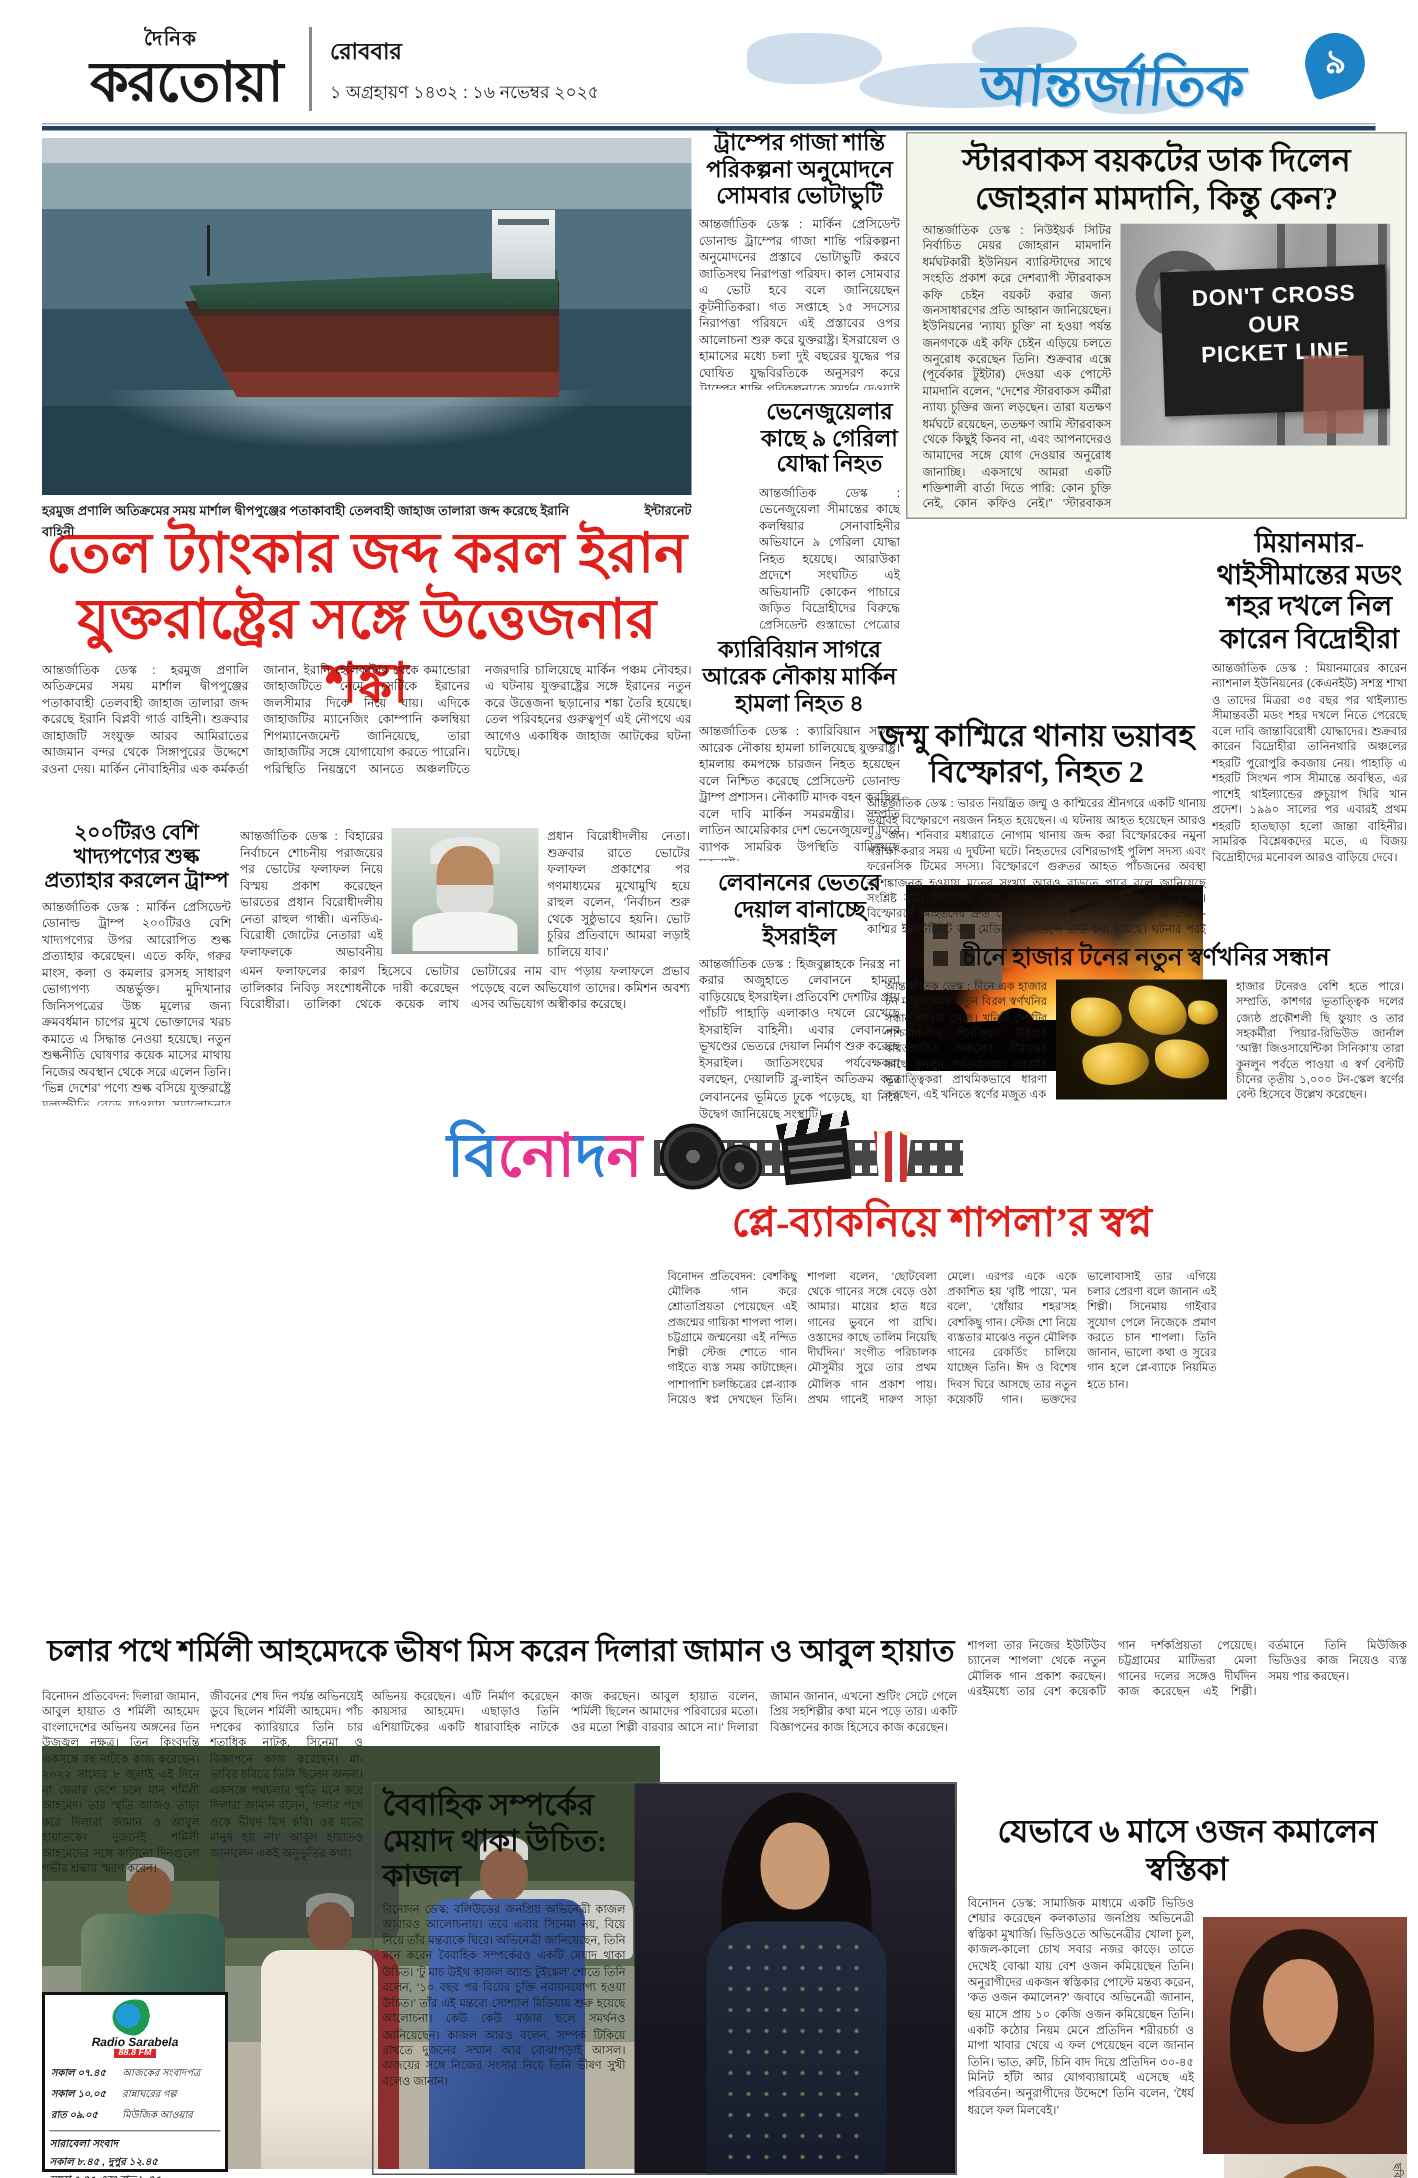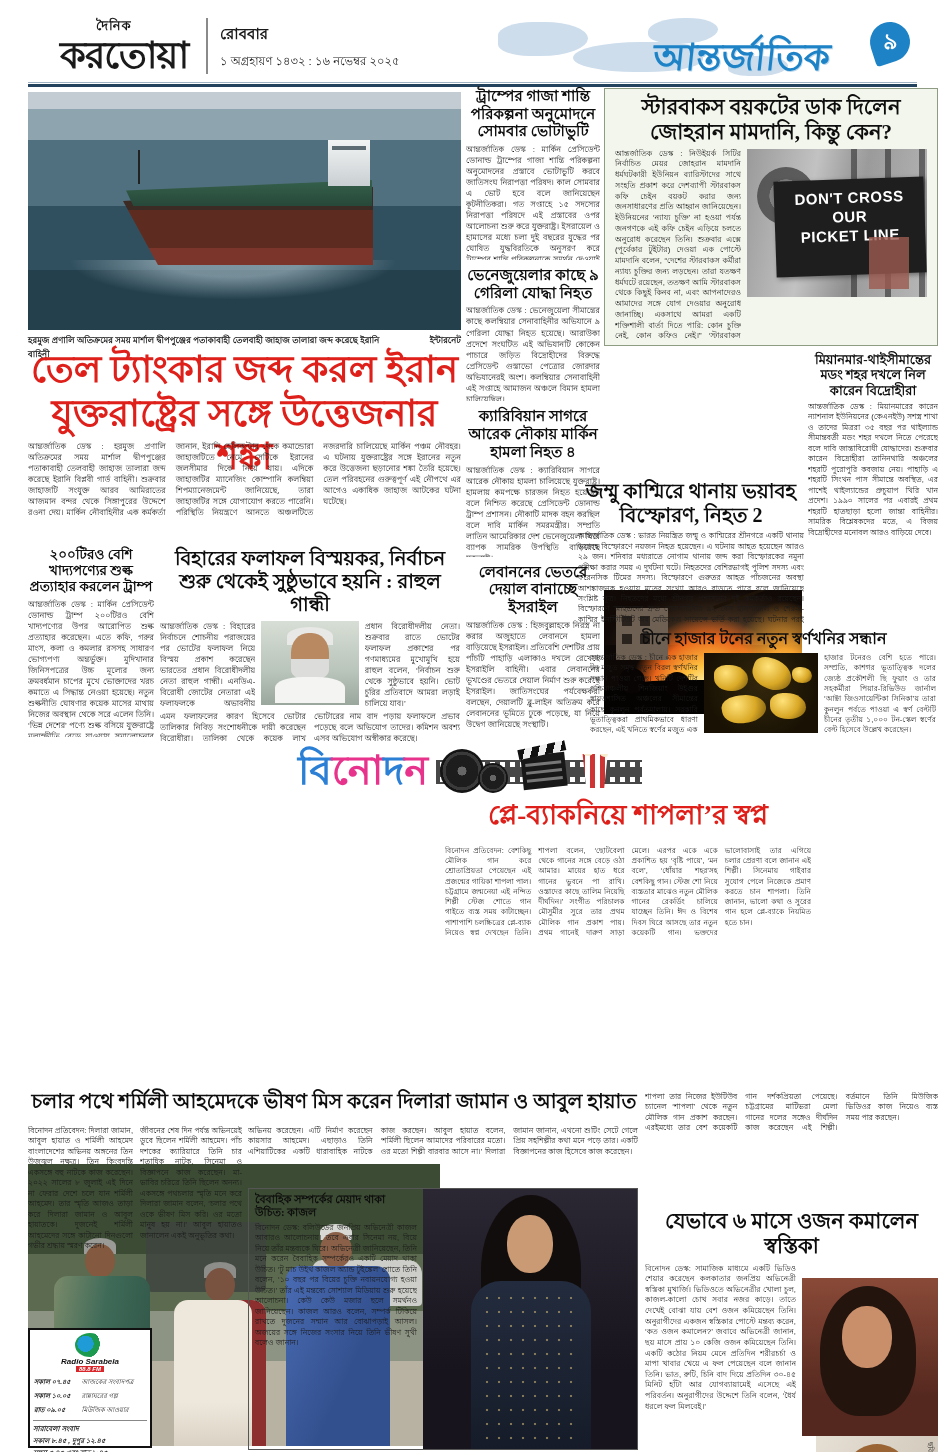--- a/index.html
+++ b/index.html
@@ -159,40 +159,39 @@
     <div class="credit">ইন্টারনেট</div>
   </div>
   <div class="abs body-txt cols3" style="left:28px; top:441px; width:433px; height:98px;">আন্তর্জাতিক ডেস্ক : হরমুজ প্রণালি অতিক্রমের সময় মার্শাল দ্বীপপুঞ্জের পতাকাবাহী তেলবাহী জাহাজ তালারা জব্দ করেছে ইরানি বিপ্লবী গার্ড বাহিনী। শুক্রবার জাহাজটি সংযুক্ত আরব আমিরাতের আজমান বন্দর থেকে সিঙ্গাপুরের উদ্দেশে রওনা দেয়। মার্কিন নৌবাহিনীর এক কর্মকর্তা জানান, ইরানি হেলিকপ্টার থেকে কমান্ডোরা জাহাজটিতে নেমে সেটিকে ইরানের জলসীমার দিকে নিয়ে যায়। এদিকে জাহাজটির ম্যানেজিং কোম্পানি কলম্বিয়া শিপম্যানেজমেন্ট জানিয়েছে, তারা জাহাজটির সঙ্গে যোগাযোগ করতে পারেনি। পরিস্থিতি নিয়ন্ত্রণে আনতে অঞ্চলটিতে নজরদারি চালিয়েছে মার্কিন পঞ্চম নৌবহর। এ ঘটনায় যুক্তরাষ্ট্রের সঙ্গে ইরানের নতুন করে উত্তেজনা ছড়ানোর শঙ্কা তৈরি হয়েছে। তেল পরিবহনের গুরুত্বপূর্ণ এই নৌপথে এর আগেও একাধিক জাহাজ আটকের ঘটনা ঘটেছে।</div>
 
   <div class="abs" style="left:28px; top:547px; width:126px; height:195px;">
     <div class="h-serif" style="font-size:13.5px;">২০০টিরও বেশি খাদ্যপণ্যের শুল্ক প্রত্যাহার করলেন ট্রাম্প</div>
     <div class="body-txt" style="margin-top:4px; height:138px;">আন্তর্জাতিক ডেস্ক : মার্কিন প্রেসিডেন্ট ডোনাল্ড ট্রাম্প ২০০টিরও বেশি খাদ্যপণ্যের উপর আরোপিত শুল্ক প্রত্যাহার করেছেন। এতে কফি, গরুর মাংস, কলা ও কমলার রসসহ সাধারণ ভোগ্যপণ্য অন্তর্ভুক্ত। মুদিখানার জিনিসপত্রের উচ্চ মূল্যের জন্য ক্রমবর্ধমান চাপের মুখে ভোক্তাদের খরচ কমাতে এ সিদ্ধান্ত নেওয়া হয়েছে। নতুন শুল্কনীতি ঘোষণার কয়েক মাসের মাথায় নিজের অবস্থান থেকে সরে এলেন তিনি। ‘ভিন্ন দেশের’ পণ্যে শুল্ক বসিয়ে যুক্তরাষ্ট্রে মূল্যস্ফীতি বেড়ে যাওয়ায় সমালোচনার মুখে ছিলেন ট্রাম্প।</div>
   </div>
 
   <div class="abs" style="left:160px; top:547px; width:300px; height:195px;">
-    <div class="h-serif" style="font-size:19.5px;">বিহারের ফলাফল বিস্ময়কর, নির্বাচন শুরু থেকেই সুষ্ঠুভাবে হয়নি : রাহুল গান্ধী</div>
     <div style="display:flex; gap:6px; margin-top:5px;">
       <div class="body-txt" style="width:96px; height:86px;">আন্তর্জাতিক ডেস্ক : বিহারের নির্বাচনে শোচনীয় পরাজয়ের পর ভোটের ফলাফল নিয়ে বিস্ময় প্রকাশ করেছেন ভারতের প্রধান বিরোধীদলীয় নেতা রাহুল গান্ধী। এনডিএ-বিরোধী জোটের নেতারা এই ফলাফলকে অভাবনীয় বলেছেন।</div>
       <div class="ph gandhi" style="width:98px; height:84px;">
         <div class="ghair"></div>
           <div class="gface"></div>
           <div class="gbeard"></div>
           <div class="gshirt"></div>
       </div>
       <div class="body-txt" style="width:96px; height:86px;">প্রধান বিরোধীদলীয় নেতা। শুক্রবার রাতে ভোটের ফলাফল প্রকাশের পর গণমাধ্যমের মুখোমুখি হয়ে রাহুল বলেন, ‘নির্বাচন শুরু থেকে সুষ্ঠুভাবে হয়নি। ভোট চুরির প্রতিবাদে আমরা লড়াই চালিয়ে যাব।’</div>
     </div>
     <div class="body-txt" style="margin-top:4px; height:46px; column-count:2; column-gap:8px;">এমন ফলাফলের কারণ হিসেবে ভোটার তালিকার নিবিড় সংশোধনীকে দায়ী করেছেন বিরোধীরা। তালিকা থেকে কয়েক লাখ ভোটারের নাম বাদ পড়ায় ফলাফলে প্রভাব পড়েছে বলে অভিযোগ তাদের। কমিশন অবশ্য এসব অভিযোগ অস্বীকার করেছে।</div>
   </div>
 
   <div class="abs" style="left:466px; top:88px; width:134px; height:654px;">
     <div>
       <div class="h-serif" style="font-size:15px;">ট্রাম্পের গাজা শান্তি পরিকল্পনা অনুমোদনে সোমবার ভোটাভুটি</div>
       <div class="body-txt" style="margin-top:3px; height:116px;">আন্তর্জাতিক ডেস্ক : মার্কিন প্রেসিডেন্ট ডোনাল্ড ট্রাম্পের গাজা শান্তি পরিকল্পনা অনুমোদনের প্রস্তাবে ভোটাভুটি করবে জাতিসংঘ নিরাপত্তা পরিষদ। কাল সোমবার এ ভোট হবে বলে জানিয়েছেন কূটনীতিকরা। গত সপ্তাহে ১৫ সদস্যের নিরাপত্তা পরিষদে এই প্রস্তাবের ওপর আলোচনা শুরু করে যুক্তরাষ্ট্র। ইসরায়েল ও হামাসের মধ্যে চলা দুই বছরের যুদ্ধের পর ঘোষিত যুদ্ধবিরতিকে অনুসরণ করে ট্রাম্পের শান্তি পরিকল্পনাকে সমর্থন দেওয়াই এই প্রস্তাবের মূল উদ্দেশ্য।</div>
     </div>
-    <div style="margin-top:7px;">
+    <div style="margin-top:7px;margin-left:40px;">
       <div class="h-serif" style="font-size:15px;">ভেনেজুয়েলার কাছে ৯ গেরিলা যোদ্ধা নিহত</div>
       <div class="body-txt" style="margin-top:3px; height:96px;">আন্তর্জাতিক ডেস্ক : ভেনেজুয়েলা সীমান্তের কাছে কলম্বিয়ার সেনাবাহিনীর অভিযানে ৯ গেরিলা যোদ্ধা নিহত হয়েছে। আরাউকা প্রদেশে সংঘটিত এই অভিযানটি কোকেন পাচারে জড়িত বিদ্রোহীদের বিরুদ্ধে প্রেসিডেন্ট গুস্তাভো পেত্রোর জোরদার অভিযানেরই অংশ। কলম্বিয়ার সেনাবাহিনী এই সপ্তাহে আমাজন অঞ্চলে বিমান হামলা চালিয়েছিল।</div>
     </div>
     <div style="margin-top:7px;">
       <div class="h-serif" style="font-size:15px;">ক্যারিবিয়ান সাগরে আরেক নৌকায় মার্কিন হামলা নিহত ৪</div>
       <div class="body-txt" style="margin-top:3px; height:92px;">আন্তর্জাতিক ডেস্ক : ক্যারিবিয়ান সাগরে আরেক নৌকায় হামলা চালিয়েছে যুক্তরাষ্ট্র। হামলায় কমপক্ষে চারজন নিহত হয়েছেন বলে নিশ্চিত করেছে প্রেসিডেন্ট ডোনাল্ড ট্রাম্প প্রশাসন। নৌকাটি মাদক বহন করছিল বলে দাবি মার্কিন সমরমন্ত্রীর। সম্প্রতি লাতিন আমেরিকার দেশ ভেনেজুয়েলা ঘিরে ব্যাপক সামরিক উপস্থিতি বাড়িয়েছে যুক্তরাষ্ট্র।</div>
     </div>
     <div style="margin-top:7px;">
       <div class="h-serif" style="font-size:15px;">লেবাননের ভেতরে দেয়াল বানাচ্ছে ইসরাইল</div>
       <div class="body-txt" style="margin-top:3px; height:110px;">আন্তর্জাতিক ডেস্ক : হিজবুল্লাহকে নিরস্ত্র না করার অজুহাতে লেবাননে হামলা বাড়িয়েছে ইসরাইল। প্রতিবেশি দেশটির প্রায় পাঁচটি পাহাড়ি এলাকাও দখলে রেখেছে ইসরাইলি বাহিনী। এবার লেবাননের ভূখণ্ডের ভেতরে দেয়াল নির্মাণ শুরু করেছে ইসরাইল। জাতিসংঘের পর্যবেক্ষকরা বলছেন, দেয়ালটি ব্লু-লাইন অতিক্রম করে লেবাননের ভূমিতে ঢুকে পড়েছে, যা নিয়ে উদ্বেগ জানিয়েছে সংস্থাটি।</div>
@@ -224,21 +223,21 @@
     <div class="housef">
         <i style="left:6px;top:8px;"></i>
         <i style="left:24px;top:8px;"></i>
         <i style="left:6px;top:26px;"></i>
         <i style="left:24px;top:26px;"></i>
       </div>
     <div class="crowd"></div>
   </div>
 
   <div class="abs" style="left:808px; top:352px; width:130px; height:276px;">
-    <div class="h-serif" style="font-size:13px;">মিয়ানমার-থাইসীমান্তের মডং শহর দখলে নিল কারেন বিদ্রোহীরা</div>
+    <div class="h-serif" style="font-size:18px;">মিয়ানমার-থাইসীমান্তের মডং শহর দখলে নিল কারেন বিদ্রোহীরা</div>
     <div class="body-txt" style="margin-top:4px; height:212px; font-size:7.6px;">আন্তর্জাতিক ডেস্ক : মিয়ানমারের কারেন ন্যাশনাল ইউনিয়নের (কেএনইউ) সশস্ত্র শাখা ও তাদের মিত্ররা ৩৫ বছর পর থাইল্যান্ড সীমান্তবর্তী মডং শহর দখলে নিতে পেরেছে বলে দাবি জান্তাবিরোধী যোদ্ধাদের। শুক্রবার কারেন বিদ্রোহীরা তানিনথারি অঞ্চলের শহরটি পুরোপুরি কবজায় নেয়। পাহাড়ি এ শহরটি সিংখন পাস সীমান্তে অবস্থিত, এর পাশেই থাইল্যান্ডের প্রুচুয়াপ খিরি খান প্রদেশ। ১৯৯০ সালের পর এবারই প্রথম শহরটি হাতছাড়া হলো জান্তা বাহিনীর। সামরিক বিশ্লেষকদের মতে, এ বিজয় বিদ্রোহীদের মনোবল আরও বাড়িয়ে দেবে।</div>
   </div>
 
   <div class="abs" style="left:578px; top:480px; width:226px; height:148px;">
     <div class="h-serif" style="font-size:20px;">জম্মু কাশ্মিরে থানায় ভয়াবহ বিস্ফোরণ, নিহত 2</div>
     <div class="body-txt" style="margin-top:4px; height:92px; font-size:7.6px;">আন্তর্জাতিক ডেস্ক : ভারত নিয়ন্ত্রিত জম্মু ও কাশ্মিরের শ্রীনগরে একটি থানায় ভয়াবহ বিস্ফোরণে নয়জন নিহত হয়েছেন। এ ঘটনায় আহত হয়েছেন আরও ২৯ জন। শনিবার মধ্যরাতে নোগাম থানায় জব্দ করা বিস্ফোরকের নমুনা পরীক্ষা করার সময় এ দুর্ঘটনা ঘটে। নিহতদের বেশিরভাগই পুলিশ সদস্য এবং ফরেনসিক টিমের সদস্য। বিস্ফোরণে গুরুতর আহত পাঁচজনের অবস্থা আশঙ্কাজনক হওয়ায় মৃতের সংখ্যা আরও বাড়তে পারে বলে জানিয়েছে সংশ্লিষ্ট সূত্র। নিহতদের মধ্যে শ্রীনগর প্রশাসনের দুই কর্মকর্তাও রয়েছেন। বিস্ফোরণে আহতদের দ্রুত সেনাবাহিনীর ৯২ বেস হাসপাতাল ও শের-ই-কাশ্মির ইনস্টিটিউট অব মেডিকেল সায়েন্সে ভর্তি করা হয়েছে। ঘটনার পরই পুলিশ ও প্রশাসনের ঊর্ধ্বতন কর্মকর্তারা নোগাম থানায় ছুটে যান এবং পুরো এলাকা ঘিরে ফেলা হয়।</div>
   </div>
 
   <div class="abs" style="left:590px; top:630px; width:348px; height:116px;">
     <div class="h-serif" style="font-size:16px;">চীনে হাজার টনের নতুন স্বর্ণখনির সন্ধান</div>
@@ -295,21 +294,21 @@
   </div>
   <div class="abs body-txt colsA" style="left:645px; top:1092px; width:293px; height:92px; font-size:7.6px;">শাপলা তার নিজের ইউটিউব চ্যানেল ‘শাপলা’ থেকে নতুন মৌলিক গান প্রকাশ করছেন। এরইমধ্যে তার বেশ কয়েকটি গান দর্শকপ্রিয়তা পেয়েছে। চট্টগ্রামের মাটিভরা মেলা গানের দলের সঙ্গেও দীর্ঘদিন কাজ করেছেন এই শিল্পী। বর্তমানে তিনি মিউজিক ভিডিওর কাজ নিয়েও ব্যস্ত সময় পার করছেন।</div>
 
   <div class="abs h-serif" style="left:28px; top:1090px; width:612px; font-size:20px; white-space:nowrap;">চলার পথে শর্মিলী আহমেদকে ভীষণ মিস করেন দিলারা জামান ও আবুল হায়াত</div>
   <div class="abs body-txt colsA" style="left:248px; top:1126px; width:390px; height:58px; font-size:7.6px;">অভিনয় করেছেন। এটি নির্মাণ করেছেন কায়সার আহমেদ। এছাড়াও তিনি এশিয়াটিকের একটি ধারাবাহিক নাটকে কাজ করছেন। আবুল হায়াত বলেন, ‘শর্মিলী ছিলেন আমাদের পরিবারের মতো। ওর মতো শিল্পী বারবার আসে না।’ দিলারা জামান জানান, এখনো শুটিং সেটে গেলে প্রিয় সহশিল্পীর কথা মনে পড়ে তার। একটি বিজ্ঞাপনের কাজ হিসেবে কাজ করেছেন।</div>
   <div class="abs body-txt" style="left:28px; top:1126px; width:105px; height:196px; font-size:7.6px;">বিনোদন প্রতিবেদন: দিলারা জামান, আবুল হায়াত ও শর্মিলী আহমেদ বাংলাদেশের অভিনয় অঙ্গনের তিন উজ্জ্বল নক্ষত্র। তিন কিংবদন্তি একসঙ্গে বহু নাটকে কাজ করেছেন। ২০২২ সালের ৮ জুলাই এই দিনে না ফেরার দেশে চলে যান শর্মিলী আহমেদ। তার স্মৃতি আজও তাড়া করে দিলারা জামান ও আবুল হায়াতকে। দুজনেই শর্মিলী আহমেদের সঙ্গে কাটানো দিনগুলো গভীর শ্রদ্ধায় স্মরণ করেন।</div>
   <div class="abs body-txt" style="left:140px; top:1126px; width:102px; height:322px; font-size:7.6px;">জীবনের শেষ দিন পর্যন্ত অভিনয়েই ডুবে ছিলেন শর্মিলী আহমেদ। পাঁচ দশকের ক্যারিয়ারে তিনি চার শতাধিক নাটক, সিনেমা ও বিজ্ঞাপনে কাজ করেছেন। মা-ভাবির চরিত্রে তিনি ছিলেন অনন্য। একসঙ্গে পথচলার স্মৃতি মনে করে দিলারা জামান বলেন, ‘চলার পথে ওকে ভীষণ মিস করি। ওর মতো মানুষ হয় না।’ আবুল হায়াতও জানালেন একই অনুভূতির কথা।</div>
 
   <div class="abs kajol-box" style="left:248px; top:1188px; width:390px; height:262px;">
     <div style="width:174px; padding:4px 6px;">
-      <div class="h-serif" style="font-size:11px; text-align:left;">বৈবাহিক সম্পর্কের মেয়াদ থাকা উচিত: কাজল</div>
+      <div class="h-serif" style="font-size:20px; text-align:left;">বৈবাহিক সম্পর্কের মেয়াদ থাকা উচিত: কাজল</div>
       <div class="body-txt" style="margin-top:4px; height:198px; font-size:7.6px;">বিনোদন ডেস্ক: বলিউডের জনপ্রিয় অভিনেত্রী কাজল আবারও আলোচনায়। তবে এবার সিনেমা নয়, বিয়ে নিয়ে তাঁর মন্তব্যকে ঘিরে। অভিনেত্রী জানিয়েছেন, তিনি মনে করেন বৈবাহিক সম্পর্কেরও একটি মেয়াদ থাকা উচিত। ‘টু মাচ উইথ কাজল অ্যান্ড টুইঙ্কেল’ শোতে তিনি বলেন, ‘১০ বছর পর বিয়ের চুক্তি নবায়নযোগ্য হওয়া উচিত।’ তাঁর এই মন্তব্যে সোশ্যাল মিডিয়ায় শুরু হয়েছে আলোচনা। কেউ কেউ মজার ছলে সমর্থনও জানিয়েছেন। কাজল আরও বলেন, সম্পর্ক টিকিয়ে রাখতে দুজনের সম্মান আর বোঝাপড়াই আসল। অজয়ের সঙ্গে নিজের সংসার নিয়ে তিনি ভীষণ সুখী বলেও জানান।</div>
     </div>
     <div class="ph kajol" style="flex:1;">
       <div class="khair"></div>
         <div class="kface"></div>
         <div class="kdress"></div>
     </div>
   </div>
 
   <div class="abs" style="left:645px; top:1209px; width:293px; height:262px;">

